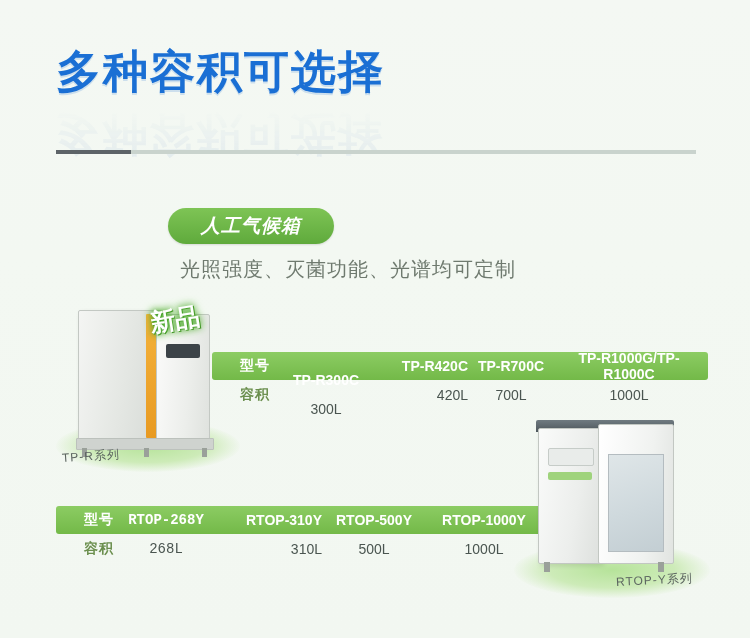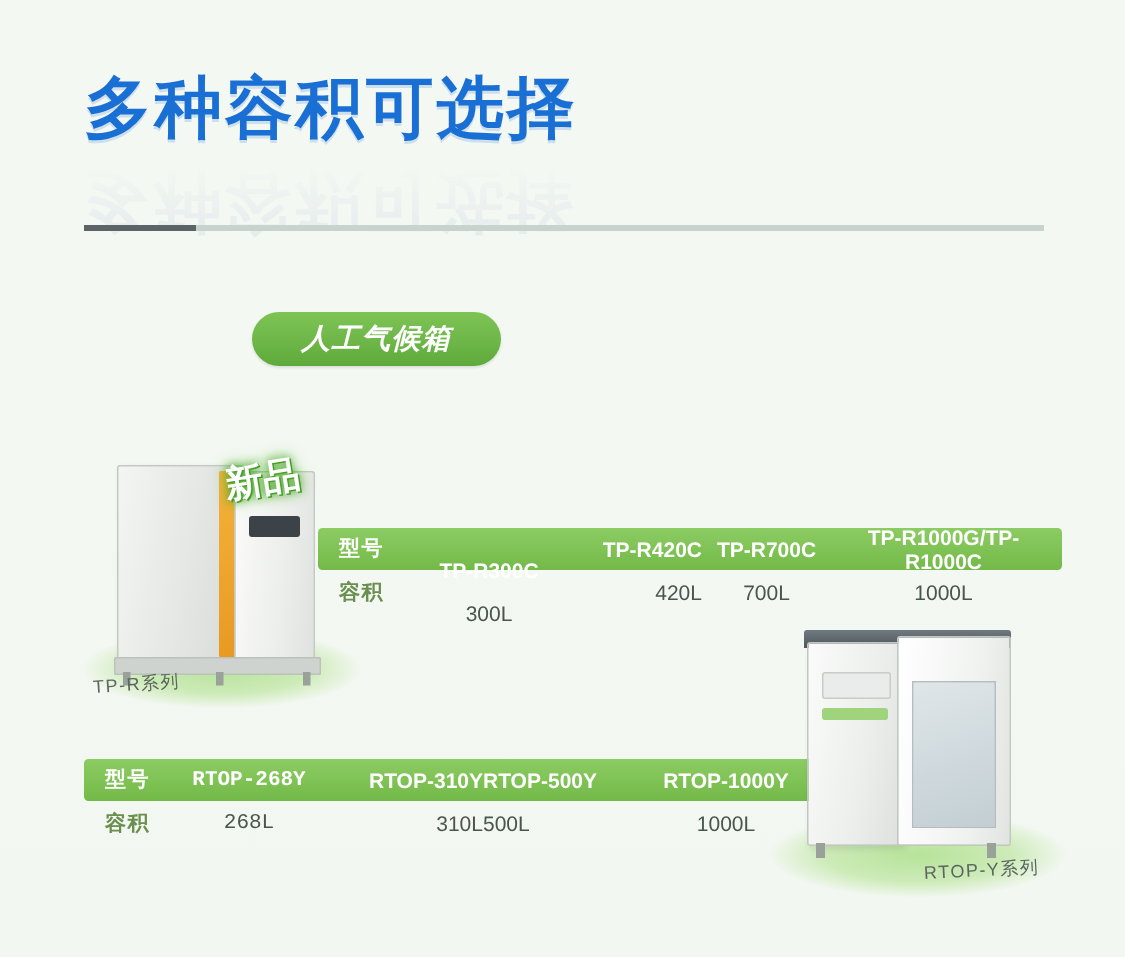--- a/index.html
+++ b/index.html
@@ -114,35 +114,35 @@
   }
   .trow-head{
     display:flex;align-items:center;height:28px;
     background:linear-gradient(180deg,#8ccc63 0%,#73b948 100%);
     color:#ffffff;font-weight:bold;border-radius:3px;
   }
   .trow-body{
     display:flex;align-items:center;height:30px;
     color:#4a5550;
   }
-  .c-key{width:58px;text-align:center;flex:none;letter-spacing:1px;}
+  .c-key{width:58px;text-align:right;flex:none;letter-spacing:1px;}
   .t1 .c1{width:112px;text-align:center;margin-top:28px;}
   .t1 .c2{width:86px;text-align:right;}
   .t1 .c3{width:86px;text-align:center;}
   .t1 .c4{width:150px;text-align:center;}
   .trow-body .c-key{color:#6b8f4e;font-weight:bold;}
 
   
   .table2{
     position:absolute;left:56px;top:506px;width:490px;
     font-size:14px;
   }
   .t2 .c1{width:104px;text-align:center;font-family:Liberation Mono, monospace;}
   .t2 .c2{width:104px;text-align:right;}
-  .t2 .c3{width:104px;text-align:left;}
+  .t2 .c3{width:104px;text-align:center;}
   .t2 .c4{width:116px;text-align:center;}
 
   
   .photo2{
     position:absolute;left:508px;top:414px;width:210px;height:190px;
   }
   .plat2{
     position:absolute;left:6px;top:128px;width:196px;height:56px;
     border-radius:50%;
     background:radial-gradient(ellipse at 50% 50%, #b6e39a 0%, #cdebb8 45%, rgba(226,243,214,0) 72%);
@@ -186,20 +186,21 @@
 </head>
 <body>
 
 <div class="page">
 
   <div class="headline">多种容积可选择</div>
   <div class="headline-reflection">多种容积可选择</div>
   <div class="rule"></div>
 
   <div class="pill">人工气候箱</div>
+  <div class="subtitle-sub">光照强度、灭菌功能、光谱均可定制</div>
 
   <div class="photo1">
     <div class="plat1"></div>
     <div class="cab1-body"></div>
     <div class="cab1-strip"></div>
     <div class="cab1-door"></div>
     <div class="cab1-panel"></div>
     <div class="cab1-base"></div>
     <div class="cab1-foot" style="left:34px"></div>
     <div class="cab1-foot" style="left:96px"></div>

